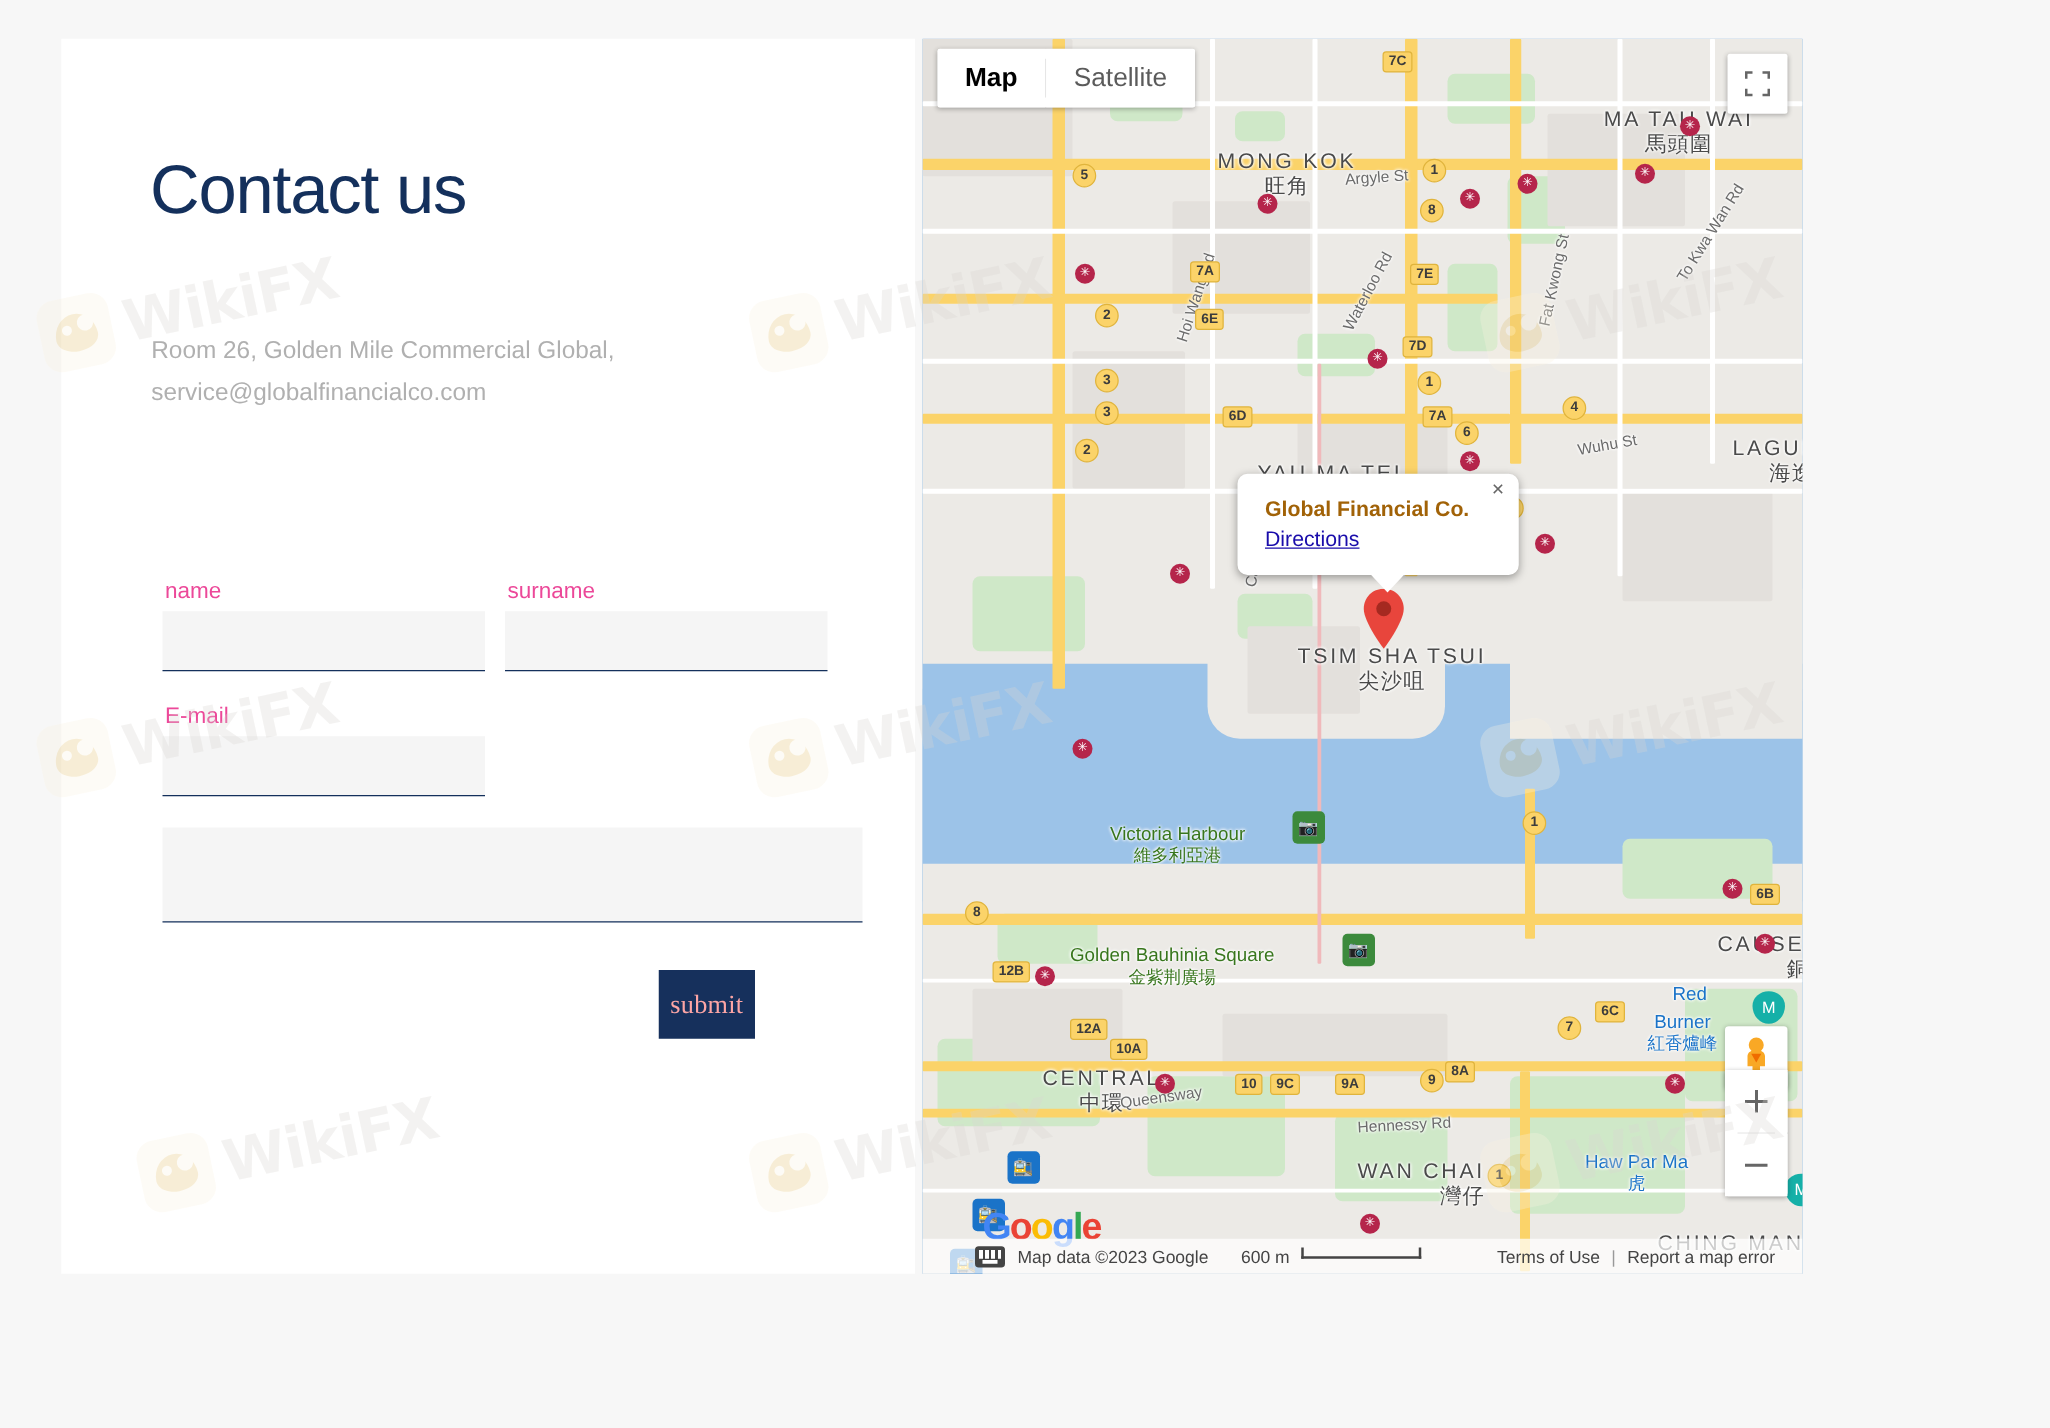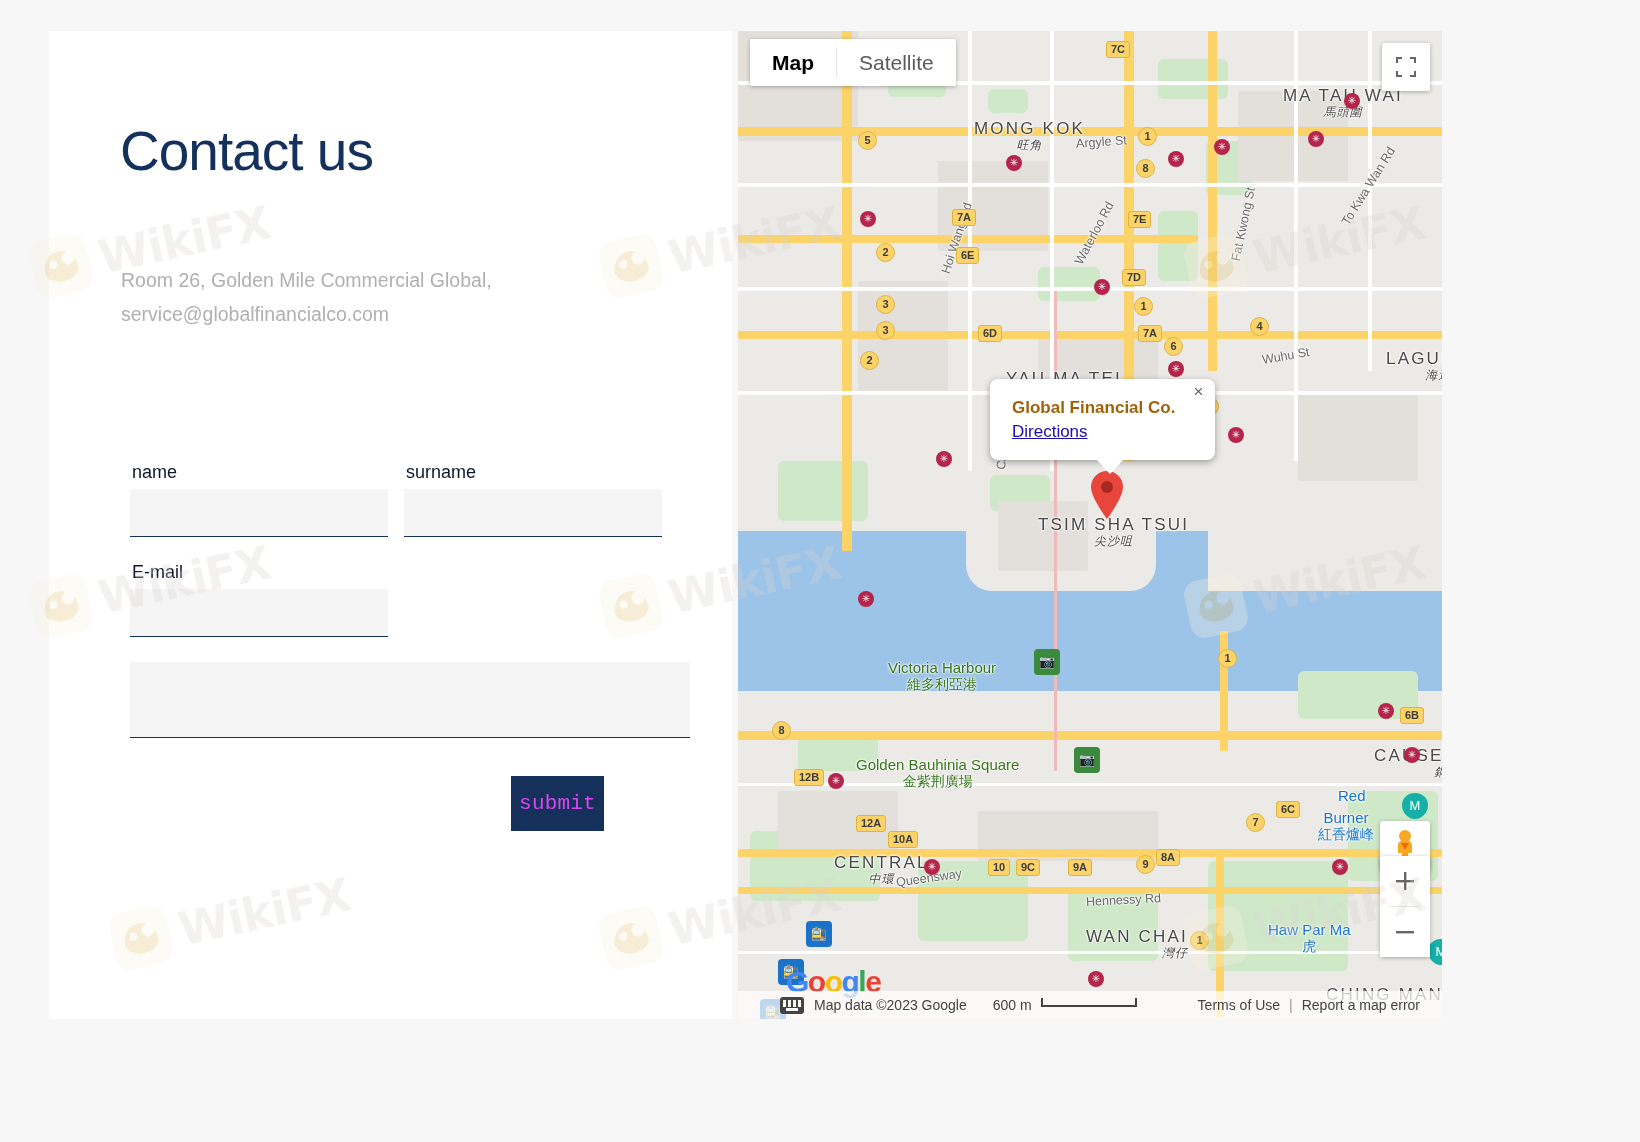--- a/index.html
+++ b/index.html
@@ -54,38 +54,38 @@
     position:absolute; left:72px; top:232px; width:520px;
     font-size:19.5px; color:#b0b0b0; line-height:34px;
   }
   .address div { white-space:nowrap; }
 
   
   .form { position:absolute; left:81px; top:430px; width:560px; }
   .row { display:flex; gap:16px; }
   .field { width:258px; position:relative; }
   .field-label {
-    display:block; font-size:18px; color:#0f172a; margin:0 0 6px 2px;
+    display:block; font-size:18px; color:#ec4899; margin:0 0 6px 2px;
     line-height:22px;
   }
   .field-input {
     display:block; width:100%; height:48px; background:#f5f5f5;
     border:none; border-bottom:1.5px solid #14305c; outline:none;
     font-size:16px; font-family:"Liberation Sans", sans-serif;
     color:#2f3a4c; padding:0 8px;
   }
   .field-input.tall { height:76px; resize:none; padding-top:8px; }
   .row-two { margin-top:24px; }
   .row-two .field-label { margin-bottom:6px; }
   .msg-block { margin-top:25px; }
   .submit-row { display:flex; justify-content:flex-end; margin-top:38px; padding-right:86px; }
   .submit-button {
-    background:#16305c; color:#d946ef; border:none; cursor:pointer;
-    font-size:21px; font-family:Liberation Mono, monospace;
-    width:93px; height:55px; letter-spacing:.2px;
+    background:#16305c; color:#fca5a5; border:none; cursor:pointer;
+    font-size:21px; font-family:Liberation Serif, serif;
+    width:77px; height:55px; letter-spacing:.2px;
   }
 
   
   .map-panel {
     position:absolute; left:738px; top:31px; width:704px; height:988px;
     overflow:hidden; background:#a8c8e8; z-index:10;
   }
   .map-canvas { position:absolute; inset:0; }
 
   
@@ -122,21 +122,21 @@
   .road.pink { background:#f0b9bb; }
 
   
   .mlabel {
     position:absolute; color:#5f6368; white-space:nowrap;
     font-family:"Liberation Sans", sans-serif; text-align:center;
     text-shadow:0 0 3px #fff, 0 0 3px #fff, 0 0 2px #fff;
     line-height:1.15;
   }
   .mlabel.area { font-size:17px; letter-spacing:2.2px; color:#4a4a4a; }
-  .mlabel.area .cn { font-size:12px; letter-spacing:1px; display:block;font-style:italic; }
+  .mlabel.area .cn { font-size:17px; letter-spacing:1px; display:block; }
   .mlabel.street { font-size:12.5px; color:#6b6b6b; }
   .mlabel.poi { font-size:15px; color:#38761d; }
   .mlabel.poi .cn { display:block; font-size:14px; }
   .mlabel.poi-blue { font-size:15px; color:#1a73c8; }
   .mlabel.poi-blue .cn { display:block; font-size:14px; }
 
   
   .shield {
     position:absolute; background:#fbd369; border:1px solid #e0b43c;
     color:#3c3c3c; font-size:11px; font-weight:bold; border-radius:3px;

